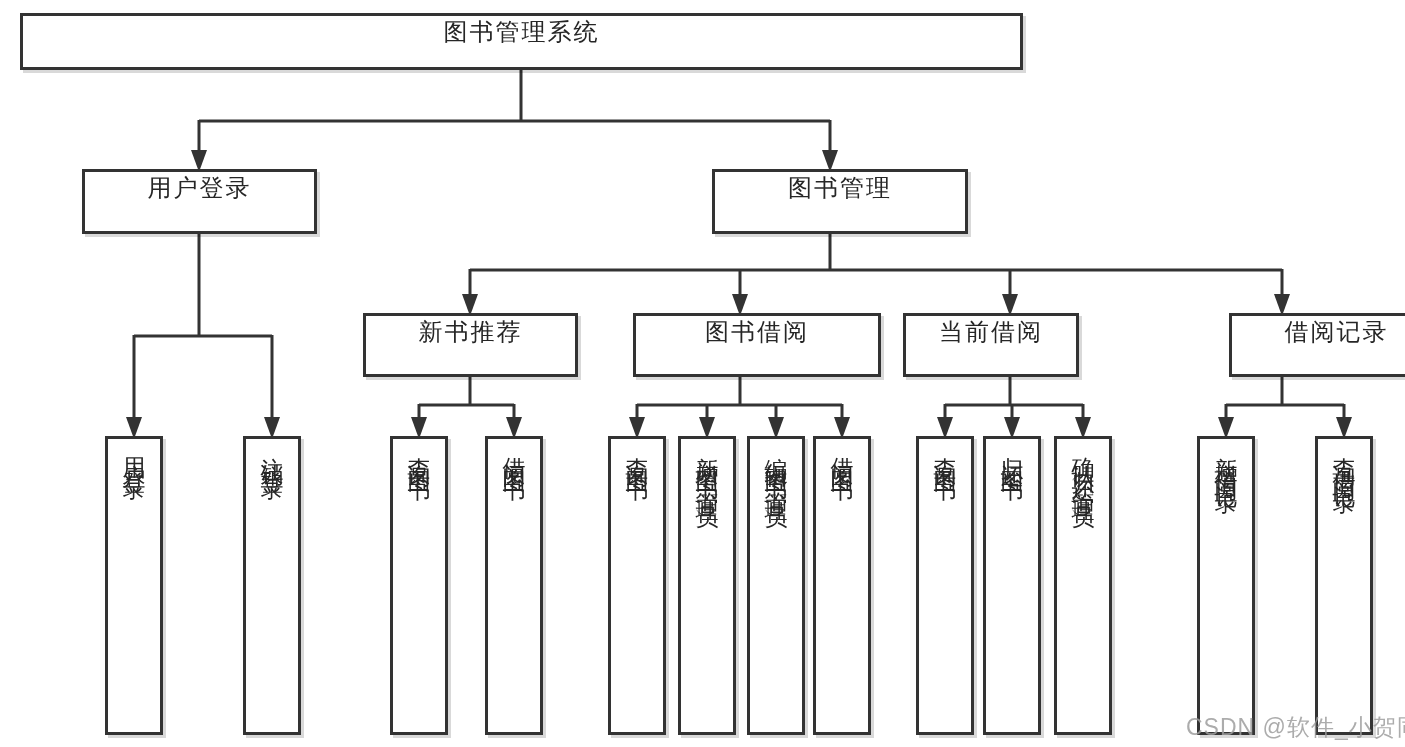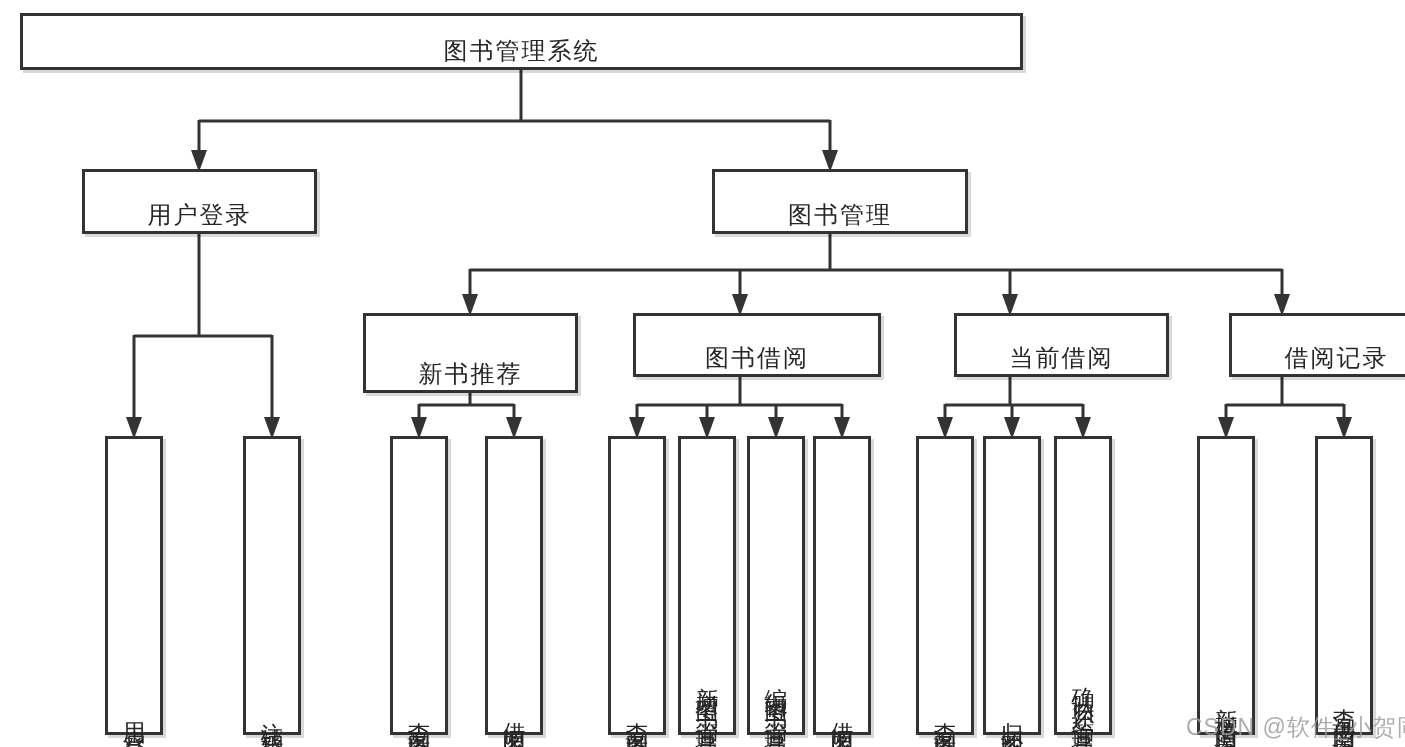--- a/index.html
+++ b/index.html
@@ -10,21 +10,21 @@
     font-family:"Liberation Sans", sans-serif;
     overflow:hidden;
   }
   #wires { position:absolute; left:0; top:0; z-index:1; }
   .box {
     position:absolute;
     box-sizing:border-box;
     background:#ffffff;
     border:3px solid #333333;
     box-shadow:3px 3px 0 rgba(0,0,0,0.15);
-    display:flex; align-items:flex-end; justify-content:center;
+    display:flex; align-items:flex-start; justify-content:center;
     z-index:2;
   }
   .box .lbl {
     color:#262626;
     font-size:24px;
     letter-spacing:2px;
     white-space:nowrap;
   }
   .box.v .lbl {
     writing-mode:vertical-rl;
@@ -86,27 +86,27 @@
     <span class="lbl">图书管理系统</span>
   </div>
 
   <div class="box" style="left:82px;top:169px;width:235px;height:65px">
     <span class="lbl">用户登录</span>
   </div>
   <div class="box" style="left:712px;top:169px;width:256px;height:65px">
     <span class="lbl">图书管理</span>
   </div>
 
-  <div class="box" style="left:363px;top:313px;width:215px;height:80px">
+  <div class="box" style="left:363px;top:313px;width:215px;height:64px">
     <span class="lbl">新书推荐</span>
   </div>
   <div class="box" style="left:633px;top:313px;width:248px;height:64px">
     <span class="lbl">图书借阅</span>
   </div>
-  <div class="box" style="left:954px;top:313px;width:215px;height:64px">
+  <div class="box" style="left:903px;top:313px;width:176px;height:64px">
     <span class="lbl">当前借阅</span>
   </div>
   <div class="box" style="left:1229px;top:313px;width:215px;height:64px">
     <span class="lbl">借阅记录</span>
   </div>
 
   <div class="box v" style="left:105px;top:436px;width:58px;height:299px">
     <span class="lbl">用户登录</span>
   </div>
   <div class="box v" style="left:243px;top:436px;width:58px;height:299px">

